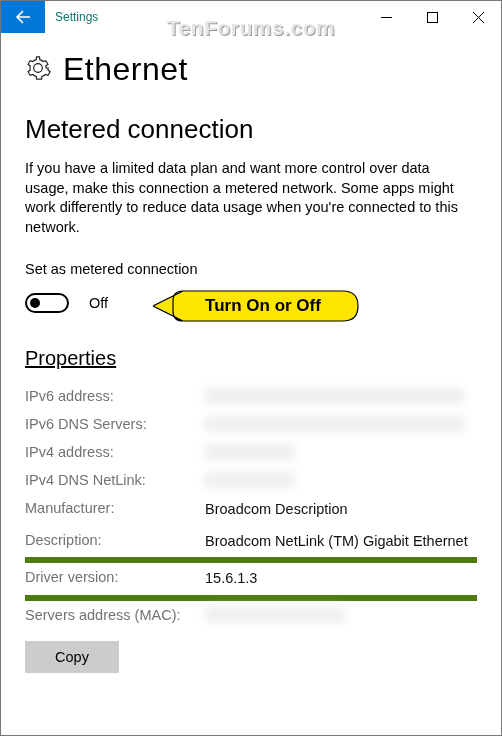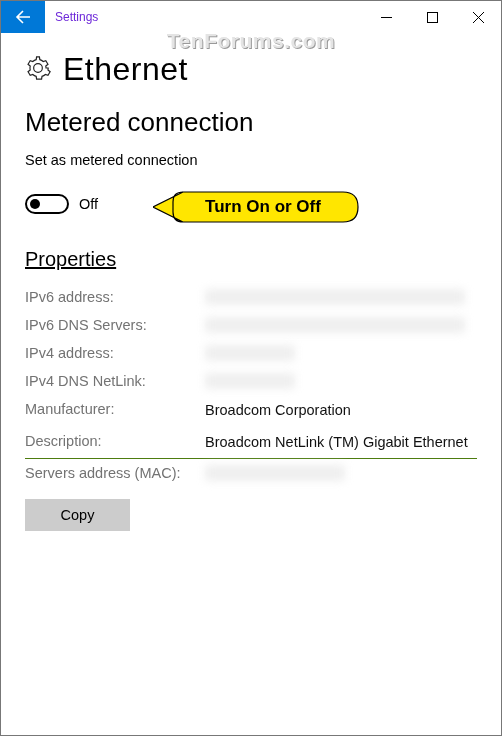--- a/index.html
+++ b/index.html
@@ -24,21 +24,21 @@
       height: 32px;
       background: #0078d7;
       display: flex;
       align-items: center;
       justify-content: center;
       cursor: pointer;
     }
     .titlebar .title {
       padding-left: 10px;
       font-size: 12px;
-      color: #6d28d9;
+      color: #0f766e;
     }
     .window-controls {
       position: absolute;
       right: 0;
       top: 0;
       display: flex;
     }
     .window-controls .ctrl {
       width: 46px;
       height: 32px;
@@ -47,21 +47,21 @@
       justify-content: center;
       cursor: pointer;
     }
     .content {
       padding: 10px 24px 24px 24px;
     }
     .page-header {
       display: flex;
       align-items: center;
       margin-top: 8px;
-      margin-bottom: 19px;
+      margin-bottom: 26px;
     }
     .page-header .gear {
       margin-right: 12px;
     }
     .page-header h1 {
       font-weight: 400;
       font-size: 32px;
       letter-spacing: 0.5px;
     }
     .section-title {
@@ -70,26 +70,26 @@
       margin-bottom: 14px;
     }
     .desc {
       font-size: 14.5px;
       color: #000;
       line-height: 1.35;
       margin-bottom: 24px;
     }
     .toggle-label {
       font-size: 14.5px;
-      margin-bottom: 26px;
+      margin-bottom: 16px;
     }
     .toggle-row {
       display: flex;
       align-items: center;
-      gap: 10px;
+      gap: 20px;
       margin-bottom: 34px;
       position: relative;
     }
     .toggle {
       width: 44px;
       height: 20px;
       border: 2px solid #000;
       border-radius: 20px;
       position: relative;
       cursor: pointer;
@@ -118,21 +118,21 @@
       margin-bottom: 12px;
       text-decoration: underline;
     }
     .prop-row {
       display: flex;
       align-items: flex-start;
       padding: 6px 0;
       font-size: 14.5px;
     }
     .prop-row.with-border {
-      border-bottom: 1px solid #4d7c0f;
+      border-bottom: 6px solid #4d7c0f;
     }
     .prop-key {
       width: 180px;
       flex-shrink: 0;
       color: #737373;
     }
     .prop-val {
       color: #111;
       line-height: 1.35;
     }
@@ -142,31 +142,31 @@
       filter: blur(4px);
       border-radius: 3px;
       width: 200px;
       height: 16px;
     }
     .blurred.wide { width: 260px; }
     .blurred.sm { width: 90px; }
     .blurred.med { width: 140px; }
     .copy-btn {
       margin-top: 12px;
-      width: 105px;
+      width: 94px;
       height: 32px;
       background: #ccc;
       border: none;
       font-size: 14.5px;
       cursor: pointer;
       font-family: inherit;
     }
     .watermark {
       position: absolute;
-      top: 28px;
+      top: 15px;
       left: 50%;
       transform: translateX(-50%);
       font-size: 21px;
       font-weight: bold;
       color: #e4e4e4;
       text-shadow: 1px 1px 0 #999, -1px -1px 0 #fff;
       letter-spacing: 0.5px;
       pointer-events: none;
       z-index: 50;
       font-family: Arial, sans-serif;
@@ -207,20 +207,21 @@
   <div class="page-header">
     <span class="gear">
       <svg width="26" height="26" viewBox="0 0 24 24">
           <path fill="none" stroke="#222" stroke-width="1.1" d="M12 8a4 4 0 1 0 0 8 4 4 0 0 0 0-8zm9.4 4c0 .6-.1 1.2-.2 1.8l2 1.6-2 3.4-2.4-.8c-.9.8-2 1.4-3.1 1.7l-.4 2.5H10.7l-.4-2.5c-1.1-.3-2.2-.9-3.1-1.7l-2.4.8-2-3.4 2-1.6c-.1-.6-.2-1.2-.2-1.8s.1-1.2.2-1.8l-2-1.6 2-3.4 2.4.8c.9-.8 2-1.4 3.1-1.7l.4-2.5h2.6l.4 2.5c1.1.3 2.2.9 3.1 1.7l2.4-.8 2 3.4-2 1.6c.1.6.2 1.2.2 1.8z"></path>
         </svg>
     </span>
     <h1>Ethernet</h1>
   </div>
 
   <h2 class="section-title">Metered connection</h2>
+  <p class="desc">If you have a limited data plan and want more control over data usage, make this connection a metered network. Some apps might work differently to reduce data usage when you're connected to this network.</p>
   <div class="toggle-label">Set as metered connection</div>
   <div class="toggle-row">
     <div class="toggle">
       <div class="knob"></div>
     </div>
     <div class="toggle-state">Off</div>
     <div class="callout">
       <svg width="220" height="46" viewBox="0 0 220 46">
         <path d="M30 8 Q20 8 20 18 L20 28 Q20 38 30 38 L0 23 L30 8 Z M30 8 L190 8 Q205 8 205 23 Q205 38 190 38 L30 38 Q20 38 20 28 L20 18 Q20 8 30 8 Z" fill="#ffe600" stroke="#000" stroke-width="1.2"></path>
         <text x="110" y="28" text-anchor="middle" font-family="Arial" font-weight="bold" font-size="17" fill="#000">Turn On or Off</text>
@@ -241,26 +242,30 @@
       <div class="prop-row">
         <div class="prop-key">IPv4 address:</div>
         <div class="blurred sm"></div>
       </div>
       <div class="prop-row">
         <div class="prop-key">IPv4 DNS NetLink:</div>
         <div class="blurred sm"></div>
       </div>
       <div class="prop-row">
         <div class="prop-key">Manufacturer:</div>
-        <div class="prop-val">Broadcom Corporation</div>
+        <div class="prop-val">Broadcom Description</div>
       </div>
       <div class="prop-row with-border">
         <div class="prop-key">Description:</div>
         <div class="prop-val">Broadcom NetLink (TM) Gigabit Ethernet</div>
       </div>
+      <div class="prop-row with-border">
+        <div class="prop-key">Driver version:</div>
+        <div class="prop-val">15.6.1.3</div>
+      </div>
       <div class="prop-row">
         <div class="prop-key">Servers address (MAC):</div>
         <div class="blurred med"></div>
       </div>
     </div>
 
   <button class="copy-btn">Copy</button>
 </div>
 
 </body></html>

